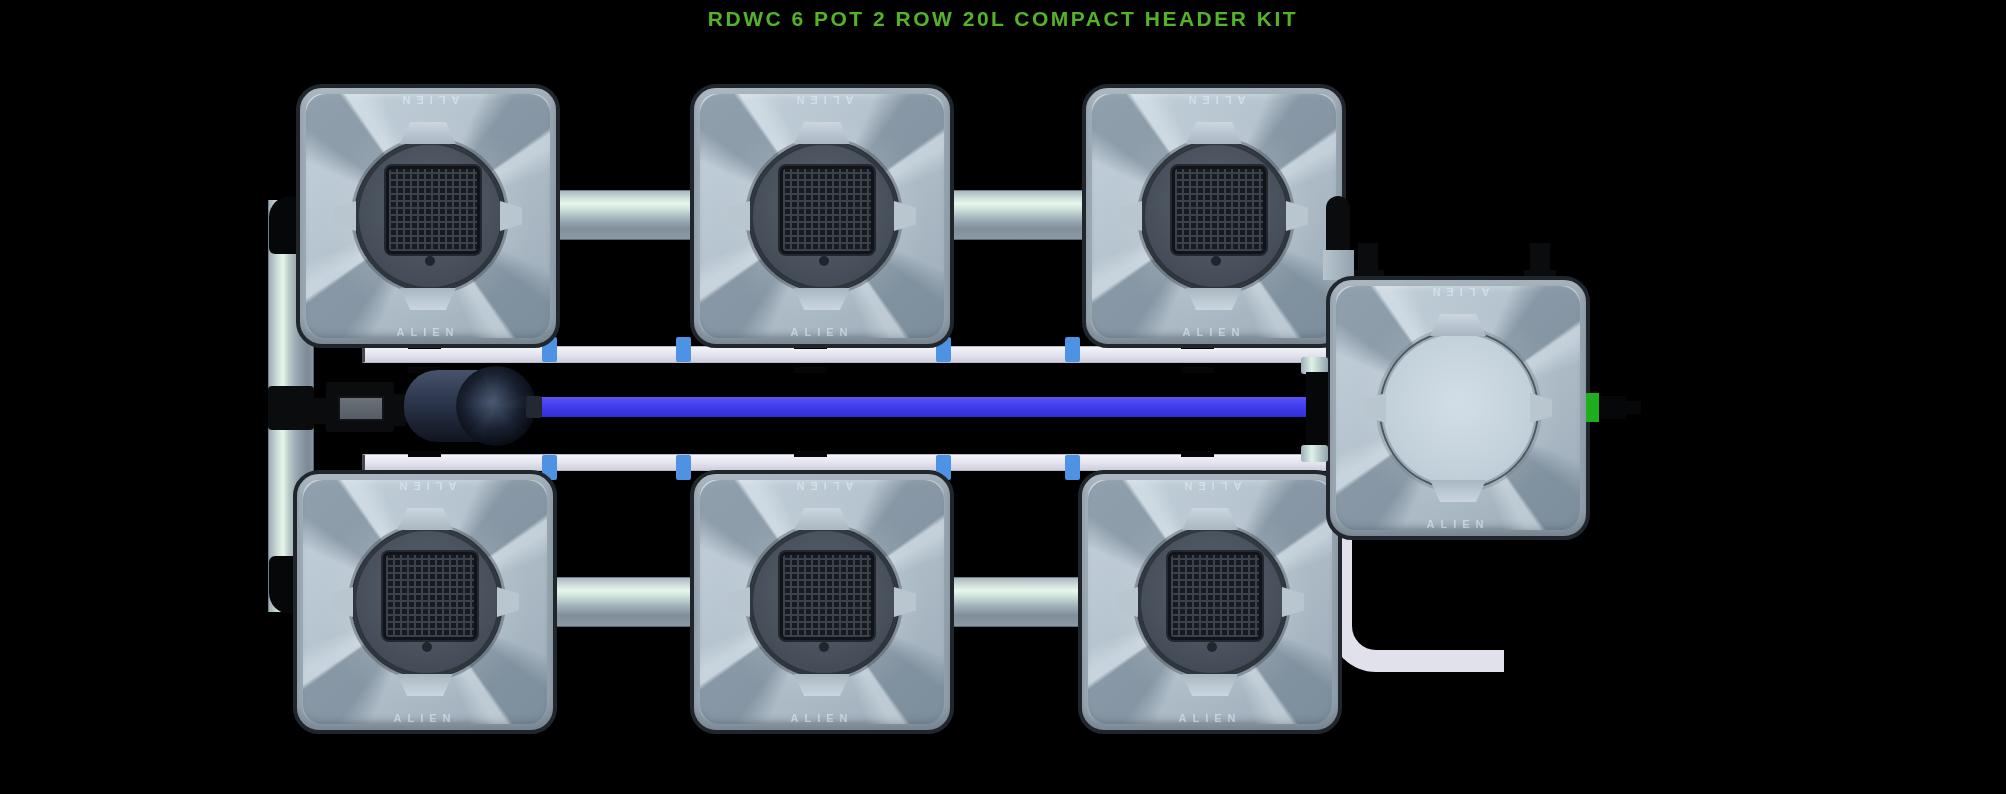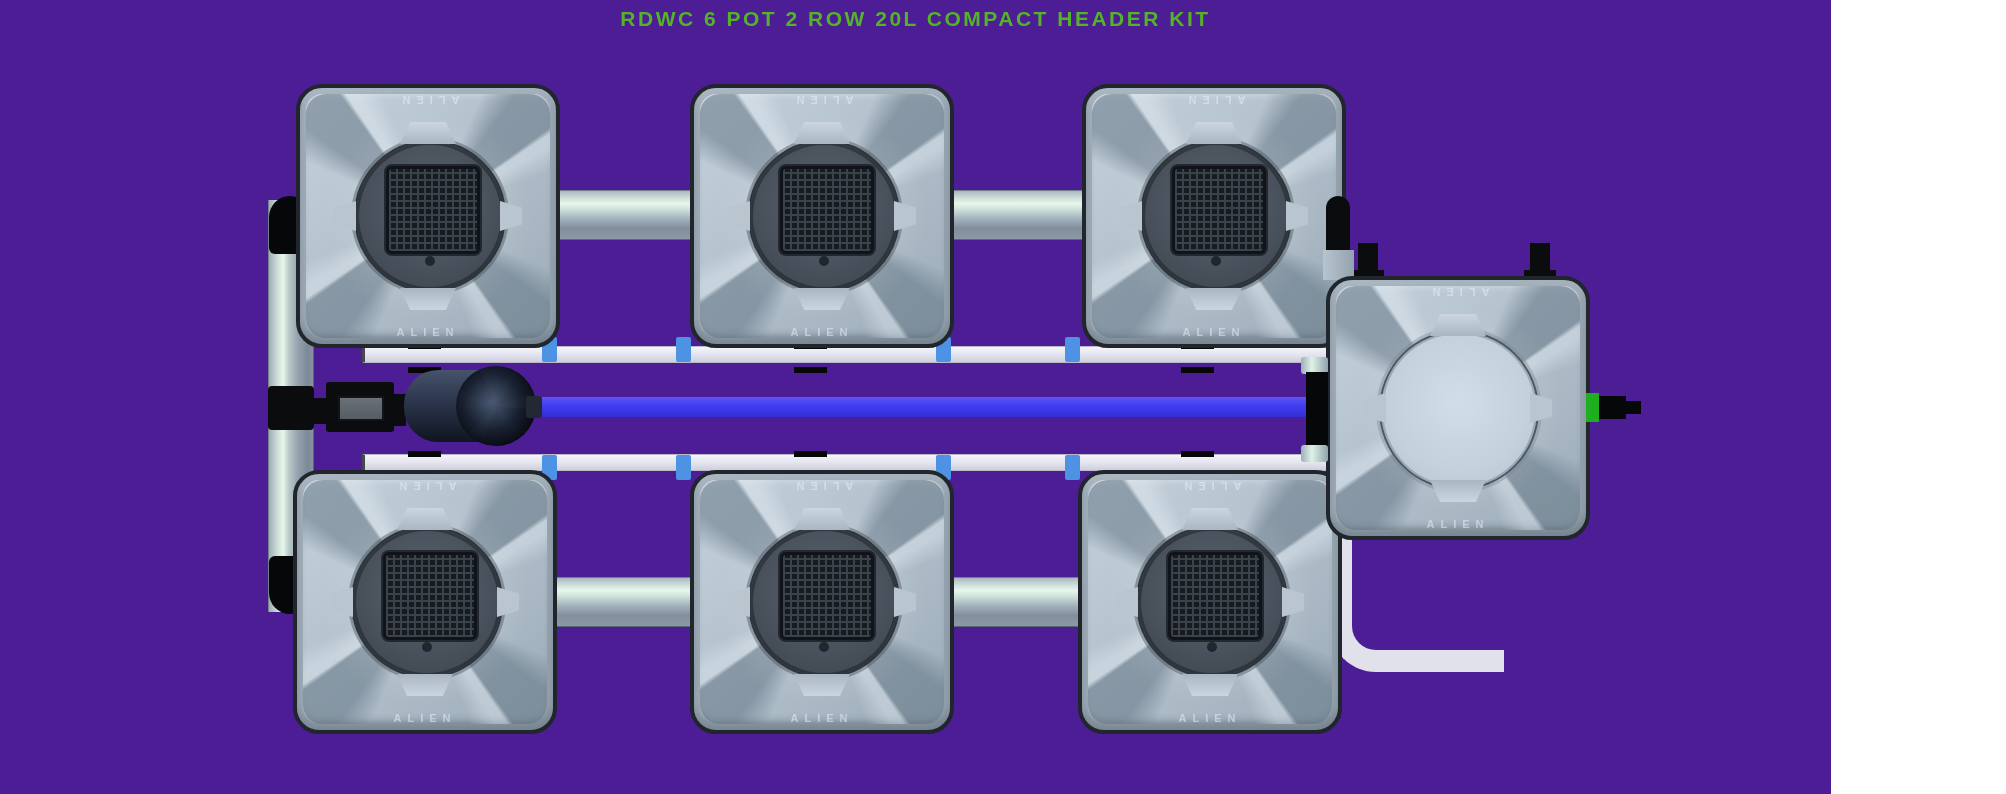--- a/index.html
+++ b/index.html
@@ -1,18 +1,18 @@
 <!DOCTYPE html>
 <html style="--title-green: #53b427; --pipe-blue: #413df0; --connector-blue: #4e92e4; --fitting-green: #1fae1f; --manifold-lavender: #e3e3ee; --pipe-mint: #ddf3e6;"><head>
 <meta charset="utf-8">
 <style>
   html,body{margin:0;padding:0;background:#ffffff;}
   #canvas{
-    position:relative;width:1831px;height:794px;overflow:hidden;
-    background:#4c1d95;font-family:"Liberation Sans",sans-serif;
+    position:relative;width:2006px;height:794px;overflow:hidden;
+    background:#000000;font-family:"Liberation Sans",sans-serif;
   }
   .abs{position:absolute;}
 
   
   .title{
     left:0;top:7px;width:100%;text-align:center;
     color:var(--title-green,#53b427);
     font-size:21px;font-weight:bold;letter-spacing:2.5px;
     font-family:"Liberation Sans",sans-serif;
   }

